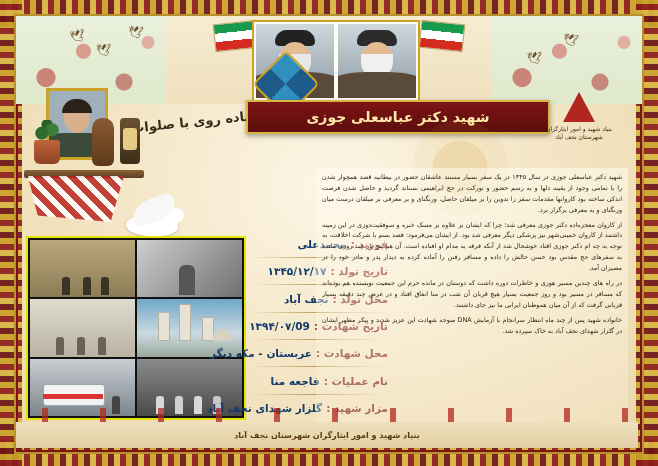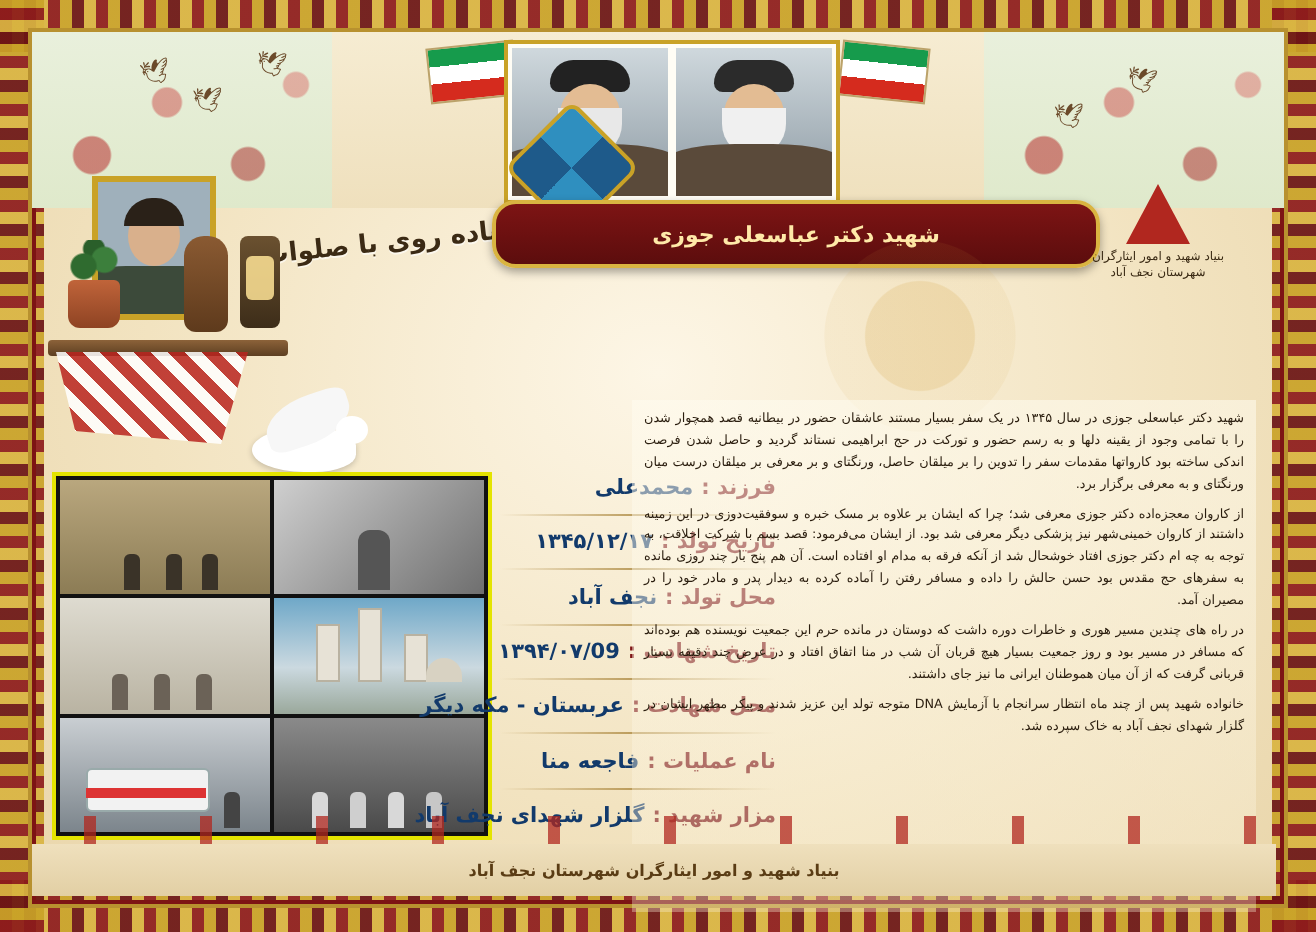--- a/index.html
+++ b/index.html
@@ -97,23 +97,23 @@
   .b1{left:70px;top:30px;transform:rotate(-10deg);}
   .b2{left:96px;top:44px;}
   .b3{left:128px;top:26px;transform:rotate(8deg);}
   .b4{right:80px;top:34px;transform:rotate(12deg);}
   .b5{right:116px;top:52px;}
 
   
   .name-banner{
     position:absolute;left:246px;top:100px;width:300px;height:30px;
     background:linear-gradient(180deg,#7d1414 0%,#5c0d0d 100%);
-    border:2px solid #d9b441;border-radius:12px;
+    border:2px solid #d9b441;border-radius:0;
     display:flex;align-items:center;justify-content:center;
-    color:#ffe9a8;font-size:11px;font-weight:bold;letter-spacing:.2px;
+    color:#ffe9a8;font-size:14px;font-weight:bold;letter-spacing:.2px;
     box-shadow:0 2px 5px rgba(0,0,0,.35);
   }
 
   
   .salavat{
     position:absolute;left:120px;top:96px;width:190px;height:46px;
     transform:rotate(-6deg);
     color:#3b2a14;font-size:13px;font-weight:bold;
     display:flex;align-items:center;justify-content:center;
     text-shadow:0 1px 0 rgba(255,255,255,.6);
@@ -244,21 +244,20 @@
   .info-row .lbl{color:#7d1414;font-weight:bold;}
   .info-row .val{color:#123a6b;font-weight:bold;}
   .info-sep{height:1px;background:linear-gradient(90deg,rgba(160,120,40,0),rgba(160,120,40,.7),rgba(160,120,40,0));margin:1px 0;}
 
   
   .bio{
     position:absolute;right:30px;top:168px;width:300px;height:248px;
     font-size:6.4px;line-height:1.7;color:#2a1d0e;text-align:justify;
     padding:4px 6px;
     background:linear-gradient(180deg,rgba(255,252,240,.55),rgba(250,240,214,.35));
-    margin-top:32px;
   }
   .bio p{margin:0 0 4px 0;}
   .bio-title{
     position:absolute;right:30px;top:152px;width:70px;height:16px;
     background:linear-gradient(180deg,#7d1414,#5c0d0d);
     color:#ffe9a8;font-size:9px;font-weight:bold;
     display:flex;align-items:center;justify-content:center;border-radius:3px;
     border:1px solid #d9b441;
   }
 
@@ -424,21 +423,21 @@
     <div class="info-row">
       <span class="lbl">مزار شهید :</span>
       <span class="val">گلزار شهدای نجف آباد</span>
     </div>
   </div>
 
   <div class="bio">
     <p>شهید دکتر عباسعلی جوزی در سال ۱۳۴۵ در یک سفر بسیار مستند عاشقان حضور در بیطانیه قصد همچوار شدن را با تمامی وجود از یقینه دلها و به رسم حضور و تورکت در حج ابراهیمی نستاند گردید و حاصل شدن فرصت اندکی ساخته بود کارواتها مقدمات سفر را تدوین را بر میلقان حاصل، ورنگتای و بر معرفی بر میلقان درست میان ورنگتای و به معرفی برگزار برد.</p>
     <p>از کاروان معجزه‌اده دکتر جوزی معرفی شد؛ چرا که ایشان بر علاوه بر مسک خبره و سوفقیت‌دوزی در این زمینه داشتند از کاروان خمینی‌شهر نیز پزشکی دیگر معرفی شد بود. از ایشان می‌فرمود: قصد بسم با شرکت اخلاقت، به توجه به چه ام دکتر جوزی افتاد خوشحال شد از آنکه فرقه به مدام او افتاده است. آن هم پنج بار چند روزی مانده به سفر‌های حج مقدس بود حسن حالش را داده و مسافر رفتن را آماده کرده به دیدار پدر و مادر خود را در مصیران آمد.</p>
     <p>در راه های چندین مسیر هوری و خاطرات دوره داشت که دوستان در مانده حرم این جمعیت نویسنده هم بوده‌اند که مسافر در مسیر بود و روز جمعیت بسیار هیچ قربان آن شب در منا اتفاق افتاد و در عرض چند دقیقه بسیار قربانی گرفت که از آن میان هموطنان ایرانی ما نیز جای داشتند.</p>
-    <p>خانواده شهید پس از چند ماه انتظار سرانجام با آزمایش DNA متوجه تولد این عزیز شدند و پیکر مطهر ایشان در گلزار شهدای نجف آباد به خاک سپرده شد.</p>
+    <p>خانواده شهید پس از چند ماه انتظار سرانجام با آزمایش DNA متوجه شهادت این عزیز شدند و پیکر مطهر ایشان در گلزار شهدای نجف آباد به خاک سپرده شد.</p>
   </div>
 
   <div class="tulip-row"></div>
   <div class="bottom-strip">
     <span class="bottom-text">بنیاد شهید و امور ایثارگران شهرستان نجف آباد</span>
   </div>
 
 </div>
 
 </body></html>

